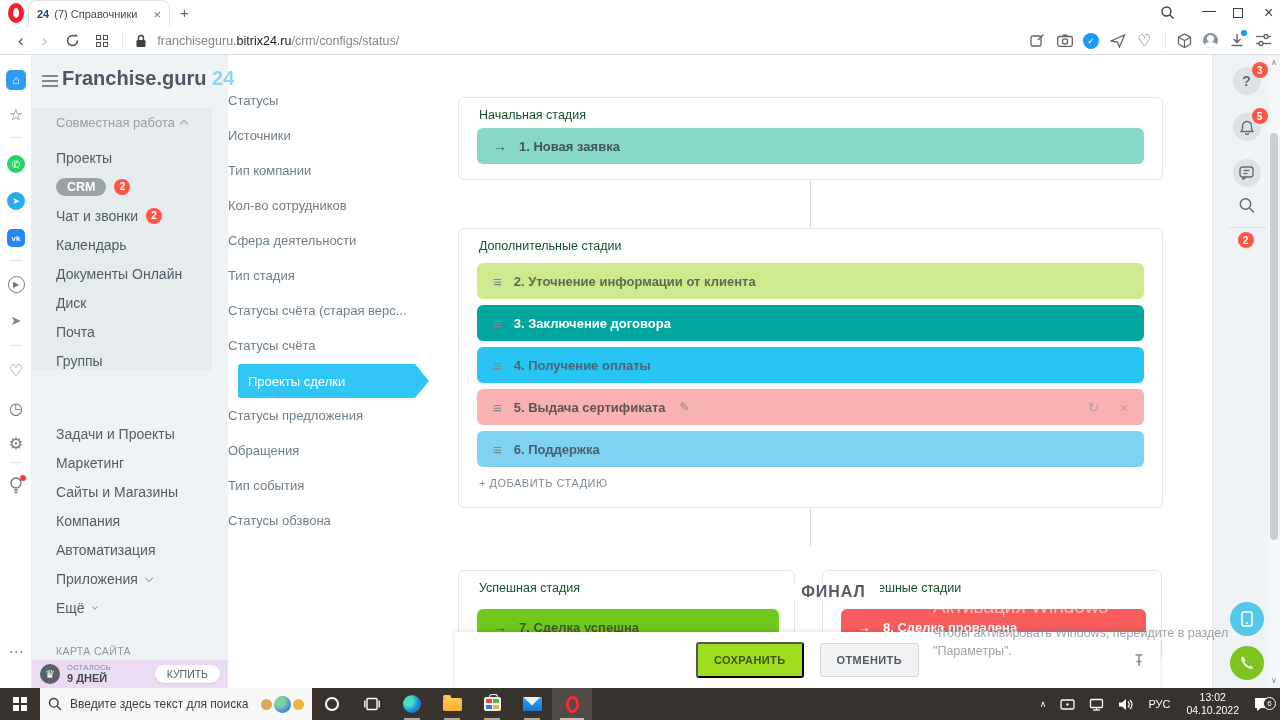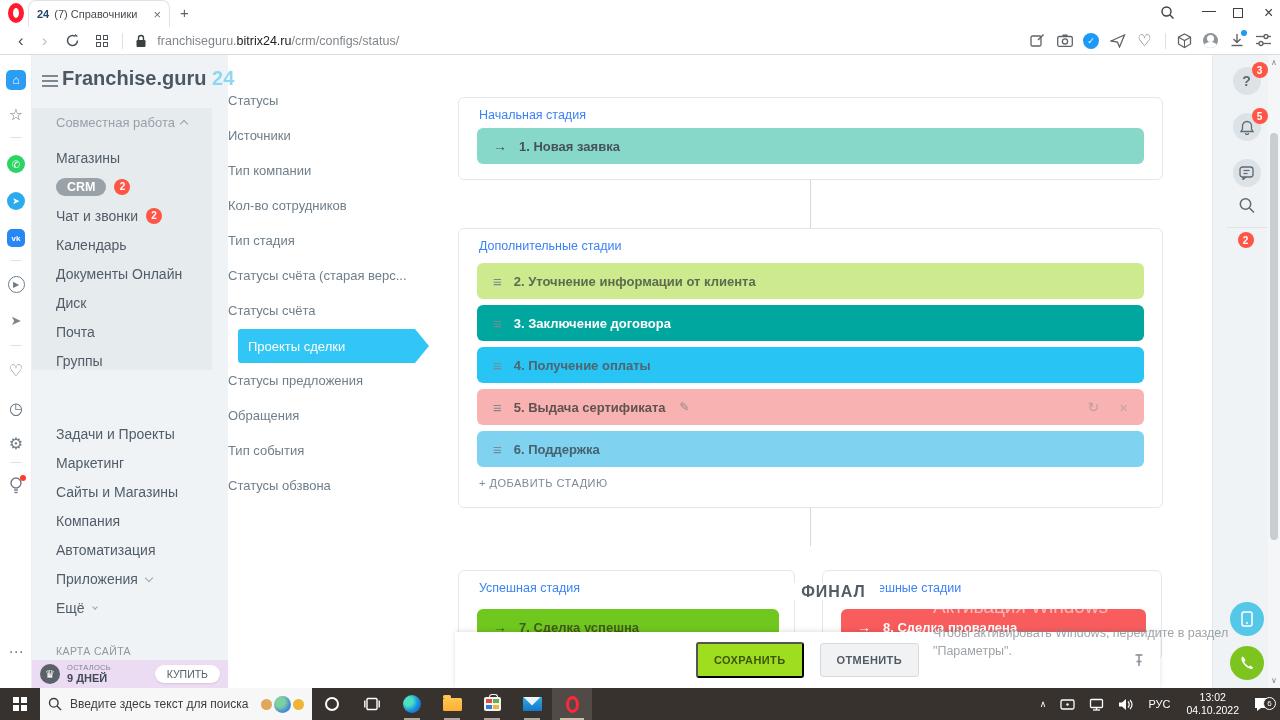--- a/index.html
+++ b/index.html
@@ -77,21 +77,21 @@
   .cfg-col { position:absolute; left:228px; top:55px; width:227px; height:633px; background:#fff; }
   .cfg-list { position:absolute; left:0; top:28px; width:227px; display:flex; flex-direction:column; }
   .cfg-item { height:35px; display:flex; align-items:center; font-size:13px; color:#6e7e8a; position:relative; white-space:nowrap; }
   .cfg-item.selected { margin-left:10px; padding-left:10px; width:177px; height:34px; margin-top:1px; background:#31c6f6; border-radius:3px 0 0 3px; }
   .cfg-item.selected::after { content:""; position:absolute; left:177px; top:0; border-top:17px solid transparent; border-bottom:17px solid transparent; border-left:14px solid #31c6f6; }
   .cfg-item.selected .cfg-label { color:#fff; }
 
   
   .main { position:absolute; left:455px; top:55px; width:757px; height:633px; background:#fff; }
   .card { position:absolute; background:#fff; border:1px solid #e3e7ea; border-radius:6px; }
-  .card-title { position:absolute; left:20px; top:10px; font-size:12.5px; color:#3b82f6; }
+  .card-title { position:absolute; left:20px; top:10px; font-size:12.5px; color:#14532d; }
   .stage-bar { height:36px; border-radius:6px; display:flex; align-items:center; padding:0 16px; gap:12px; position:relative; }
   .stage-label { font-weight:bold; font-size:13px; white-space:nowrap; }
   .bar-arrow { font-size:14px; }
   .drag-ic { color:#7e8890; font-size:15px; }
   .pencil { display:none; color:#8f8683; font-size:12px; margin-left:2px; }
   .bar-actions { display:none; position:absolute; right:16px; top:0; height:36px; align-items:center; gap:20px; }
   .stage-bar.editing .pencil { display:inline; }
   .stage-bar.editing .bar-actions { display:flex; }
   .ba-reset { color:#bf9d9d; font-size:14px; }
   .ba-del { color:#c9a0a0; font-size:15px; }
@@ -312,21 +312,21 @@
   <div class="bx-logo"><span>Franchise.guru</span> <span class="lt24">24</span></div>
 
   <div class="menu-group-bg"></div>
   <div class="group-label">
       <span>Совместная работа</span>
       <span class="chev chev-up"></span>
     </div>
 
   <div class="menu-list" style="top:88px;">
     <div class="mi">
-        <span>Магазины</span>
+        <span>Проекты</span>
       </div>
     <div class="mi">
         <span class="crm-pill">CRM</span>
         <span class="badge-red">2</span>
       </div>
     <div class="mi">
         <span>Чат и звонки</span>
         <span class="badge-red">2</span>
       </div>
     <div class="mi">
@@ -408,20 +408,23 @@
 
 
       <div class="cfg-item">
         <span class="cfg-label">Тип компании</span>
       </div>
 
       <div class="cfg-item">
         <span class="cfg-label">Кол-во сотрудников</span>
       </div>
 
+      <div class="cfg-item">
+        <span class="cfg-label">Сфера деятельности</span>
+      </div>
 
       <div class="cfg-item">
         <span class="cfg-label">Тип стадия</span>
       </div>
 
       <div class="cfg-item">
         <span class="cfg-label">Статусы счёта (старая верс...</span>
       </div>
 
       <div class="cfg-item">

